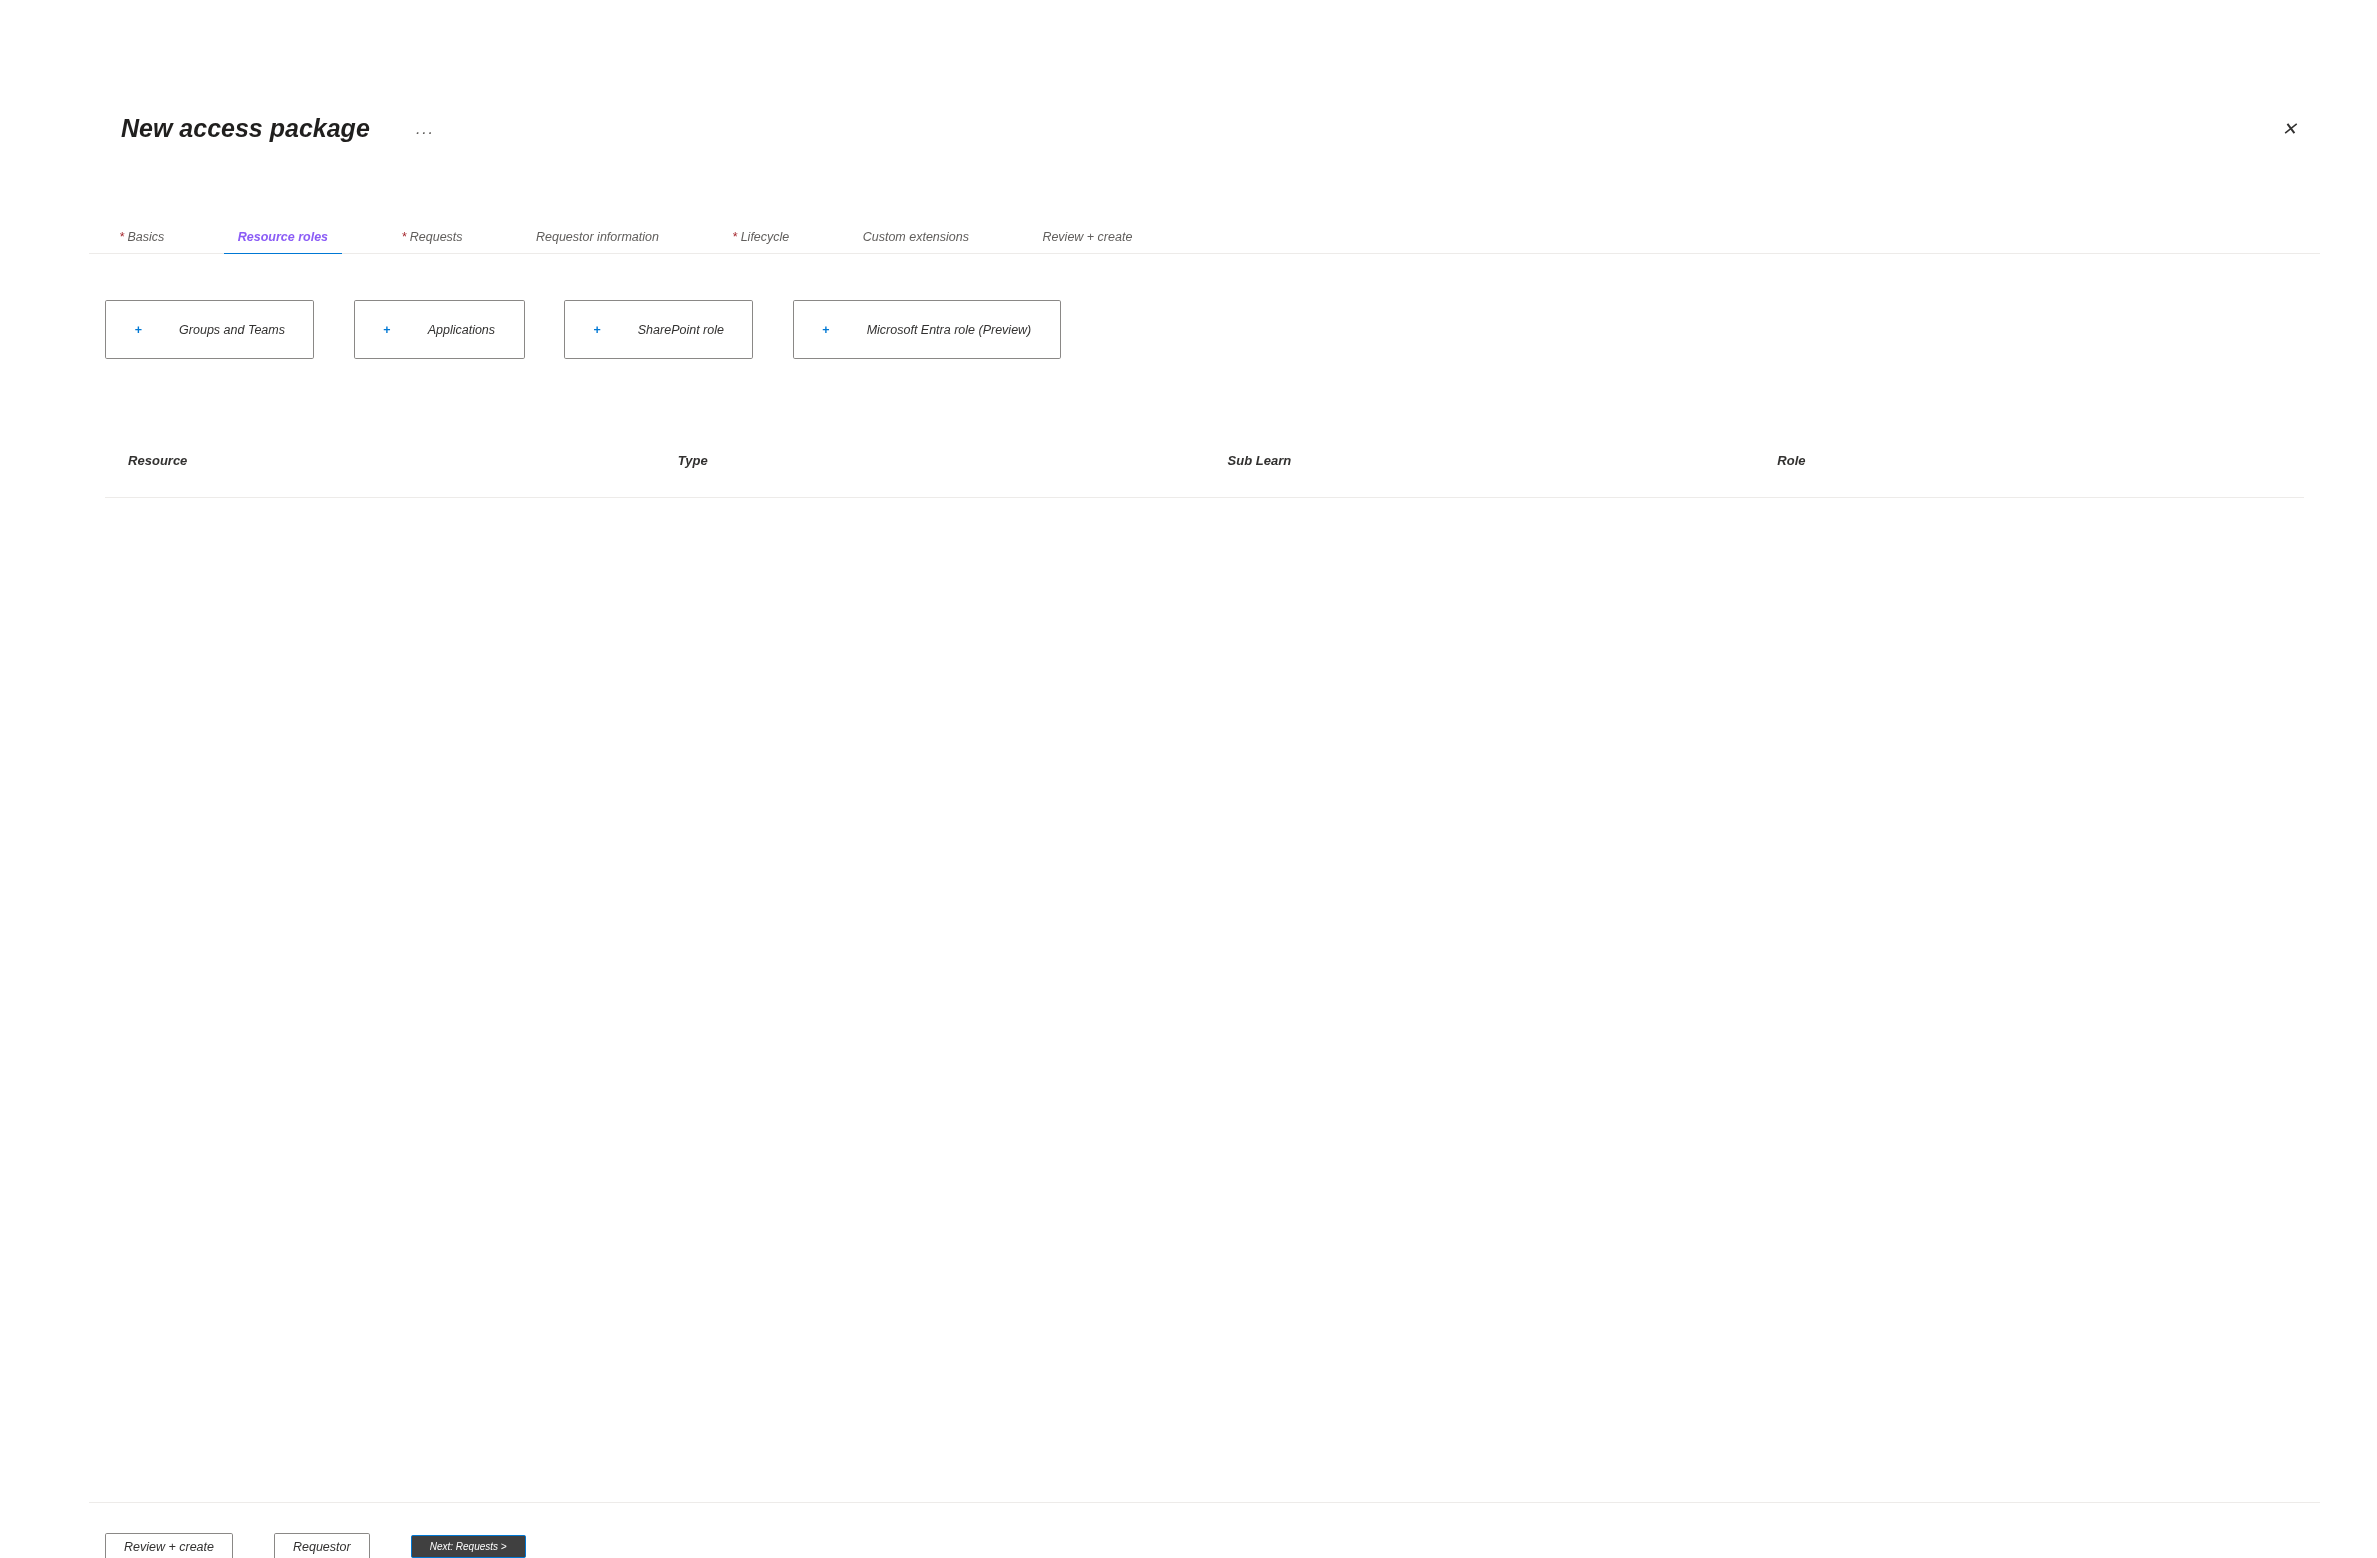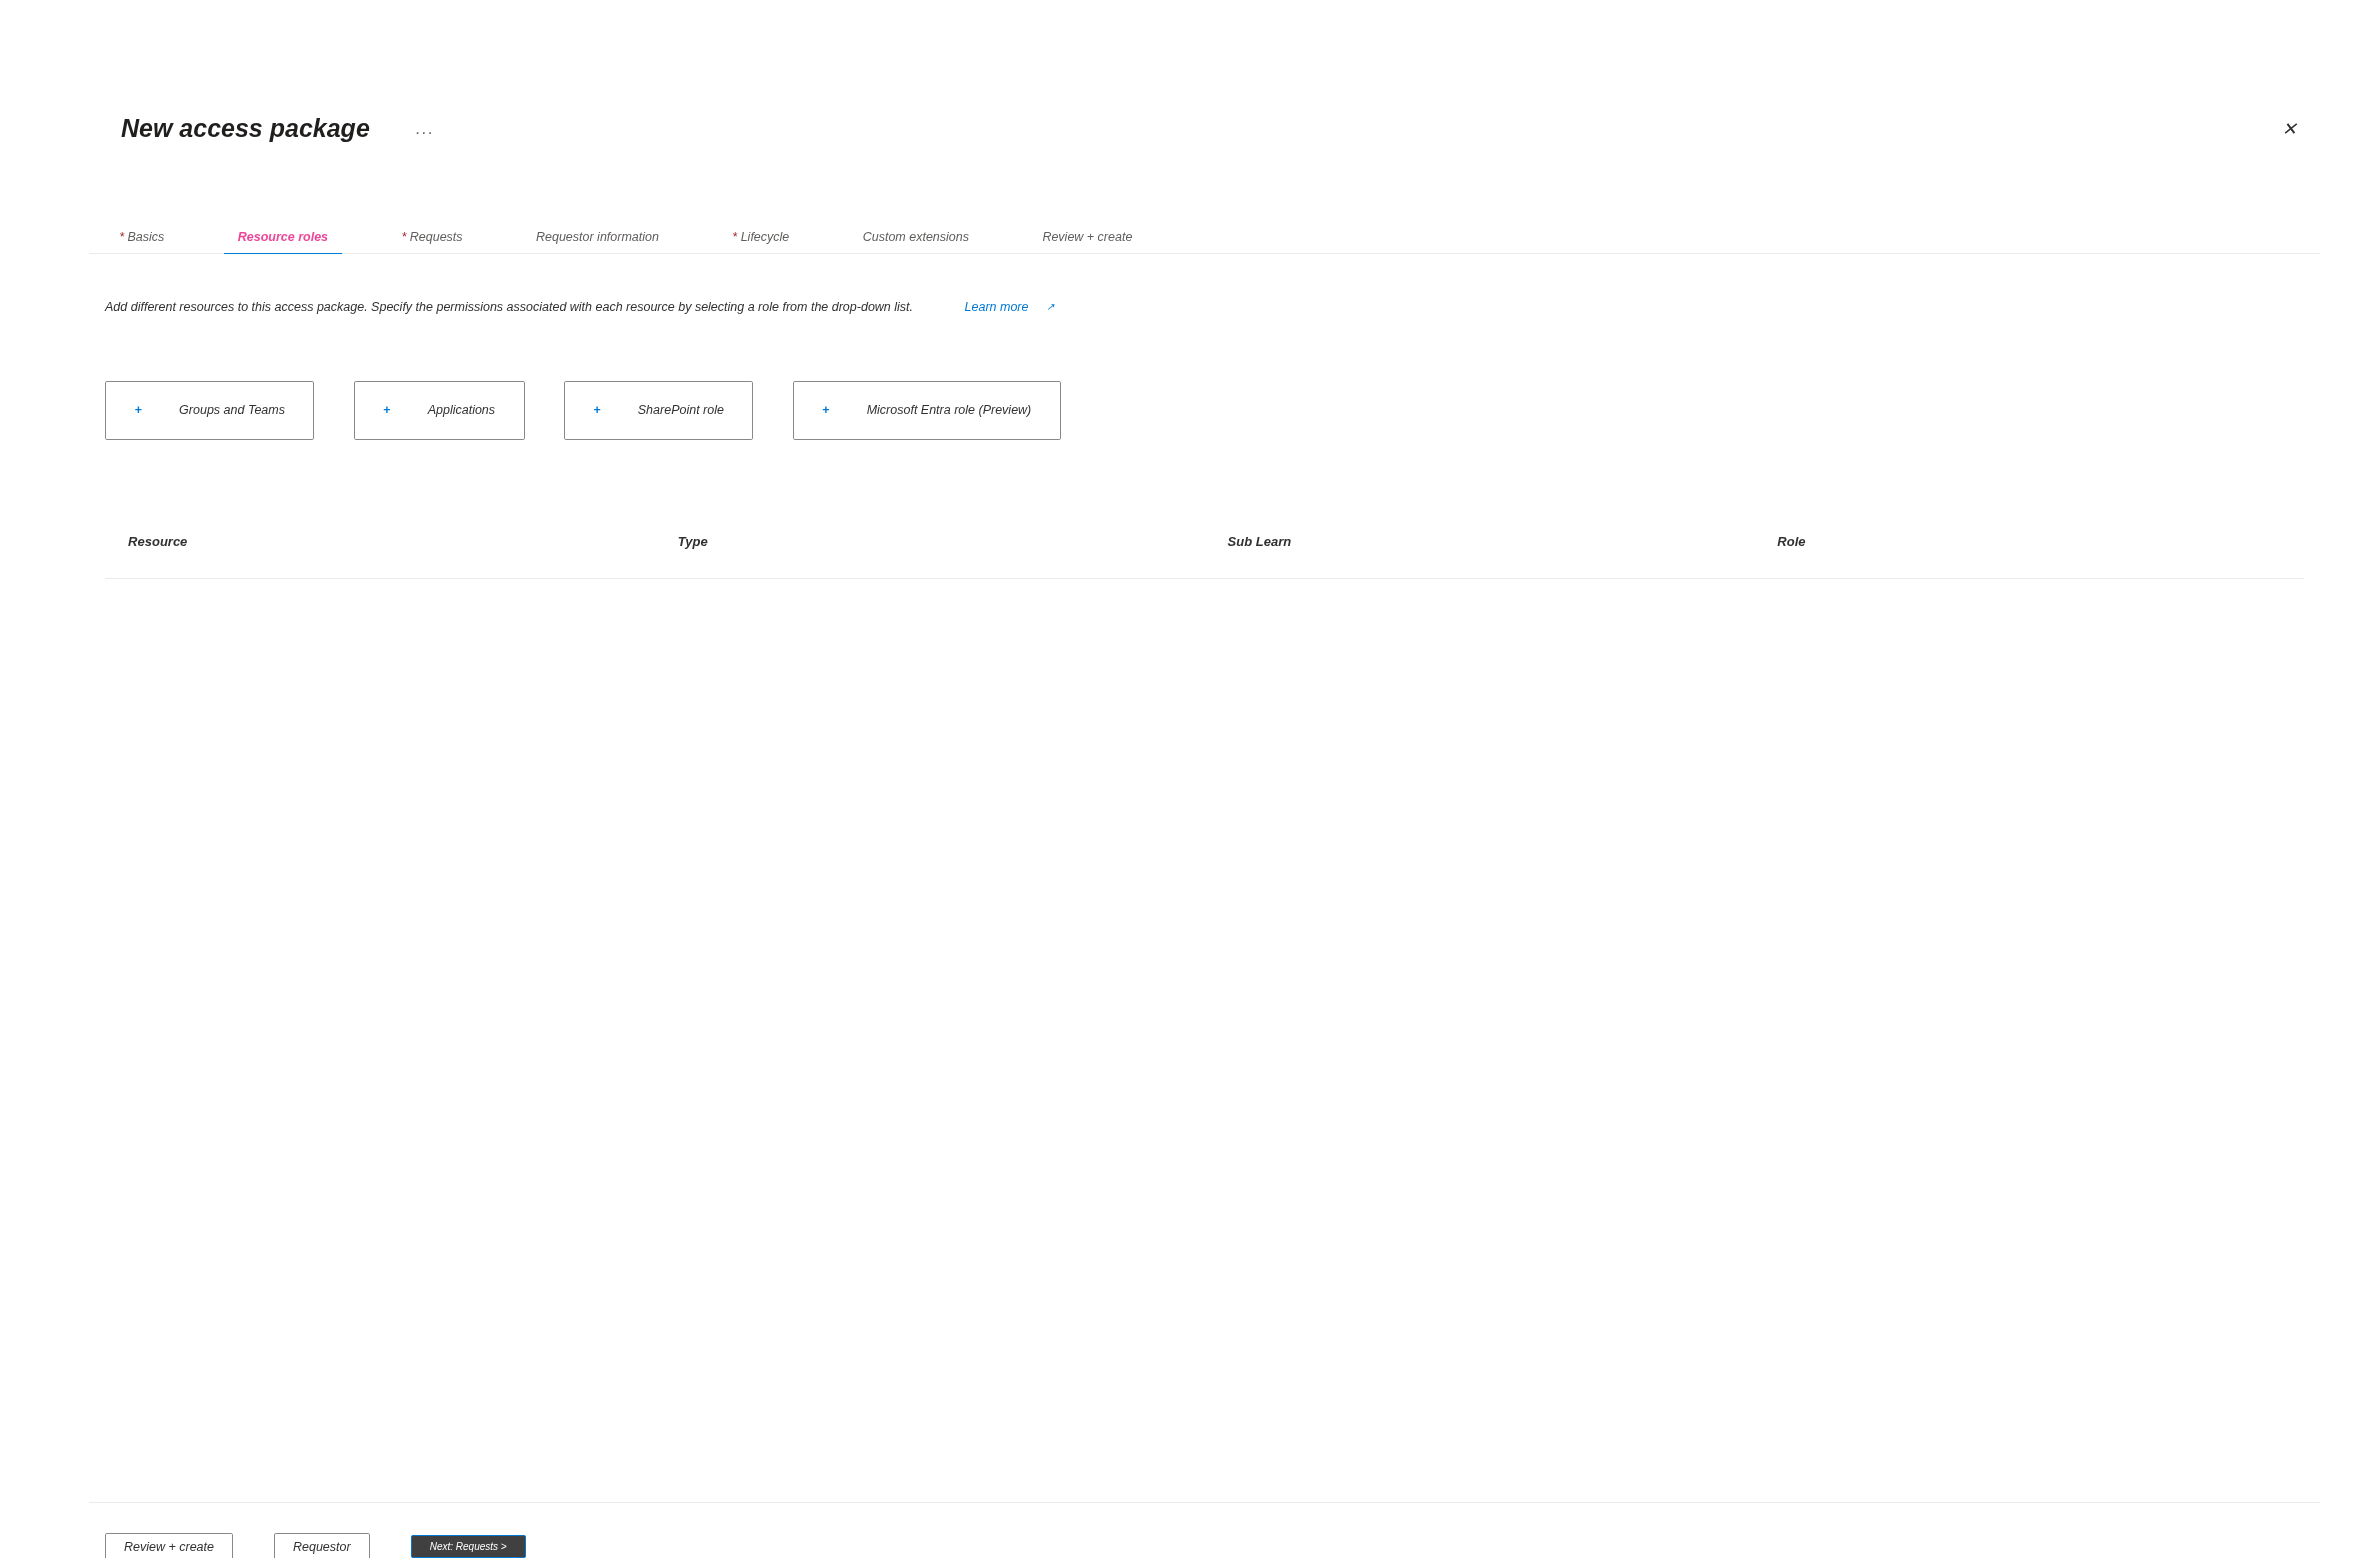--- a/index.html
+++ b/index.html
@@ -82,21 +82,21 @@
       cursor: pointer;
       font-size: 12.5px;
       color: #605e5c;
       border-bottom: 1.8px solid transparent;
       margin-bottom: -0.9px;
       white-space: nowrap;
       user-select: none;
     }
 
     .tab-item.active {
-      color: #ec4899;
+      color: #8b5cf6;
       border-bottom: 1.8px solid #0078d4;
       font-weight: 600;
     }
 
     .tab-required::before {
       content: '* ';
       color: #a4262c;
     }
 
     .description-text {
@@ -216,26 +216,20 @@
   <nav class="tabs-nav">
     <div class="tab-item tab-required">Basics</div>
     <div class="tab-item active">Resource roles</div>
     <div class="tab-item tab-required">Requests</div>
     <div class="tab-item">Requestor information</div>
     <div class="tab-item tab-required">Lifecycle</div>
     <div class="tab-item">Custom extensions</div>
     <div class="tab-item">Review + create</div>
   </nav>
 
-  <p class="description-text">
-    <span>Add different resources to this access package. Specify the permissions associated with each resource by selecting a role from the drop-down list.</span>
-    <a href="#">
-      <span>Learn more</span><span class="external-link-icon">↗</span>
-    </a>
-  </p>
 
   <div class="action-buttons-row">
     <button class="resource-button">
       <span class="plus-icon">+</span>
       <span>Groups and Teams</span>
     </button>
     <button class="resource-button">
       <span class="plus-icon">+</span>
       <span>Applications</span>
     </button>

